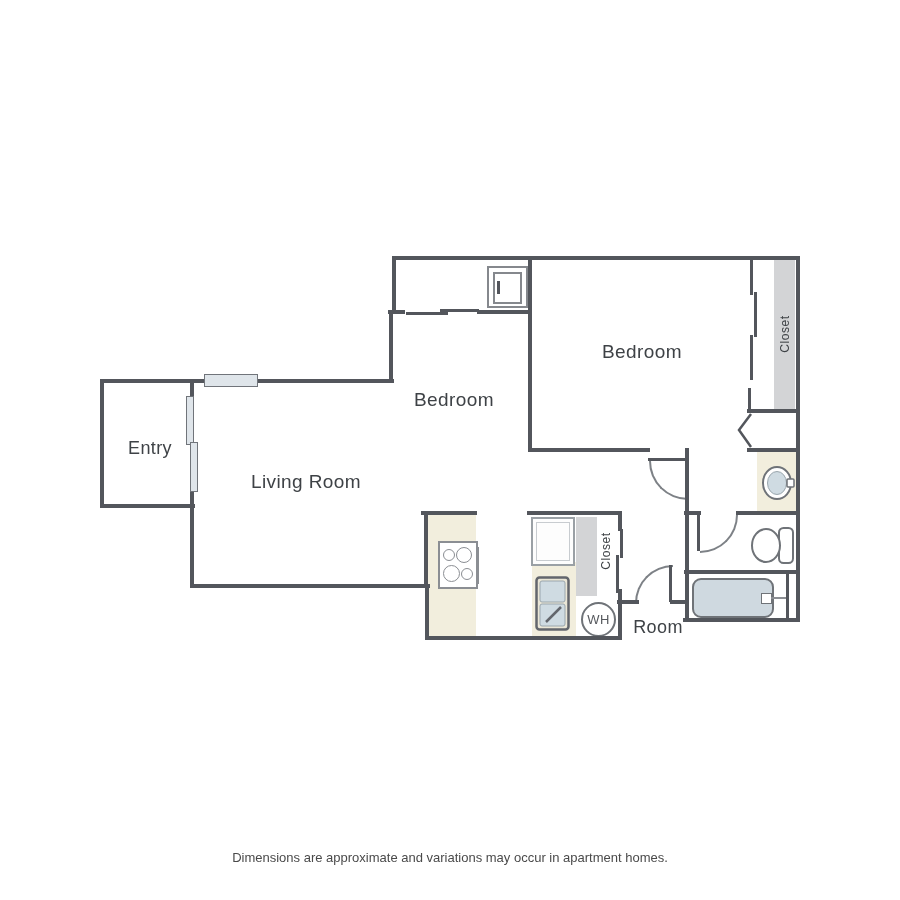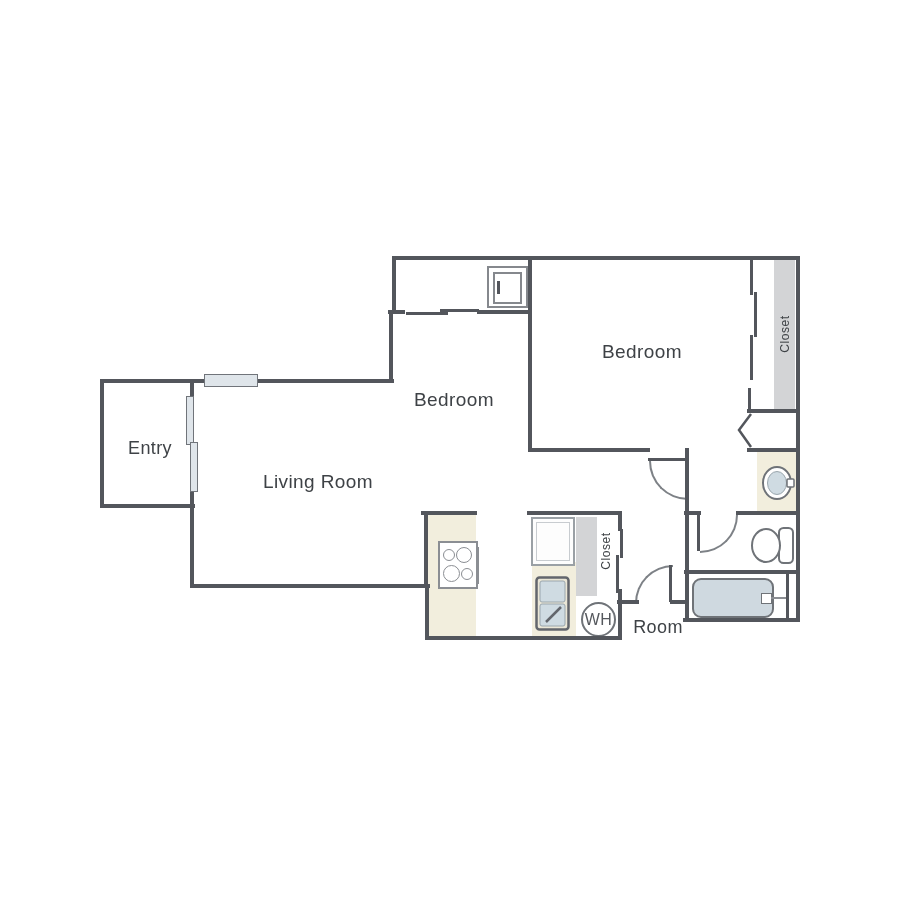--- a/index.html
+++ b/index.html
@@ -28,21 +28,21 @@
   .wd .handle{position:absolute;left:8px;top:13px;width:3px;height:13px;background:#53565c;}
   .tub{background:var(--water,#cfd9e0);border:2px solid var(--fixture,#6f7378);border-radius:9px;}
   .tubfaucet{background:#fff;border:1.5px solid var(--fixture,#6f7378);}
   .whc{background:#fff;border:2px solid var(--fixture,#6f7378);border-radius:50%;
        display:flex;align-items:center;justify-content:center;z-index:3;}
   
   .lbl{position:absolute;z-index:9;color:var(--label,#3e4246);white-space:nowrap;
        transform:translate(-50%,-50%);letter-spacing:.4px;}
   .lbl.rot{transform:translate(-50%,-50%) rotate(-90deg);}
   .r19{font-size:19px;} .r18{font-size:18px;} .r12{font-size:12px;letter-spacing:.6px;}
-  .whtxt{font-size:16px;color:#55585d;letter-spacing:.3px;}
+  .whtxt{font-size:13px;color:#55585d;letter-spacing:.3px;}
   .disclaimer{position:absolute;left:0;right:0;top:850px;text-align:center;
        font-size:13px;color:#4a4a4a;z-index:9;}
 </style>
 </head>
 <body>
 
 <div class="stage">
  <div class="plan">
 
   <div class="fill beige" style="left:427px;top:515px;width:49px;height:121px;"></div>
@@ -156,21 +156,22 @@
   <div class="arc" style="left:635px;top:565px;width:36px;height:36px;border-top-width:2px;border-left-width:2px;border-top-left-radius:100% 100%;"></div>
 
   <div class="fx" style="left:737px;top:413px;width:17px;height:35px;z-index:6;">
     <svg width="17" height="35" viewBox="0 0 17 35">
       <polyline points="14,1 2,17 14,34" fill="none" stroke="#53565c" stroke-width="2.5"></polyline>
     </svg>
   </div>
 
   <span class="lbl r19" style="left:642px;top:352px;">Bedroom</span>
   <span class="lbl r19" style="left:454px;top:400px;">Bedroom</span>
-  <span class="lbl r19" style="left:306px;top:482px;margin-left:12px;">Living Room</span>
+  <span class="lbl r19" style="left:306px;top:482px;">Living Room</span>
   <span class="lbl r18" style="left:150px;top:448px;">Entry</span>
   <span class="lbl r18" style="left:658px;top:627px;">Room</span>
   <span class="lbl rot r12" style="left:785px;top:334px;">Closet</span>
   <span class="lbl rot r12" style="left:606px;top:551px;">Closet</span>
 
  </div>
 
+ <div class="disclaimer">Dimensions are approximate and variations may occur in apartment homes.</div>
 </div>
 
 </body></html>

